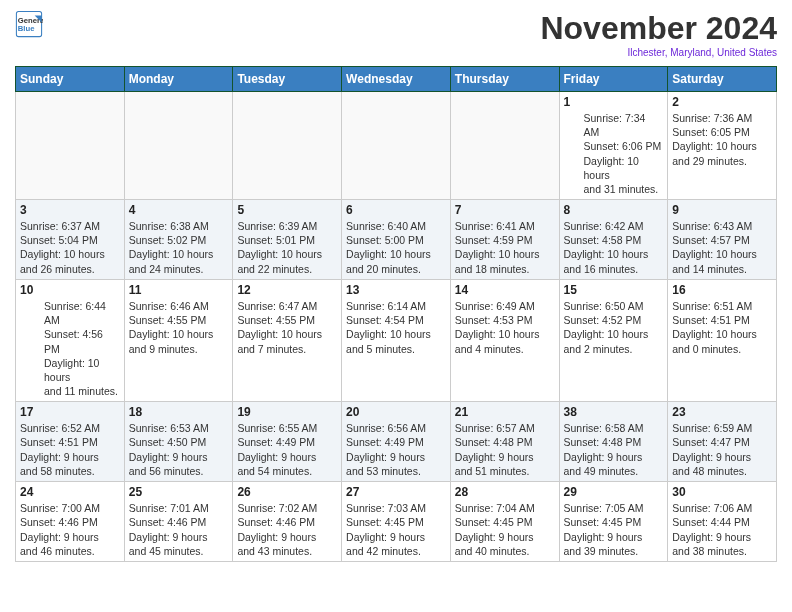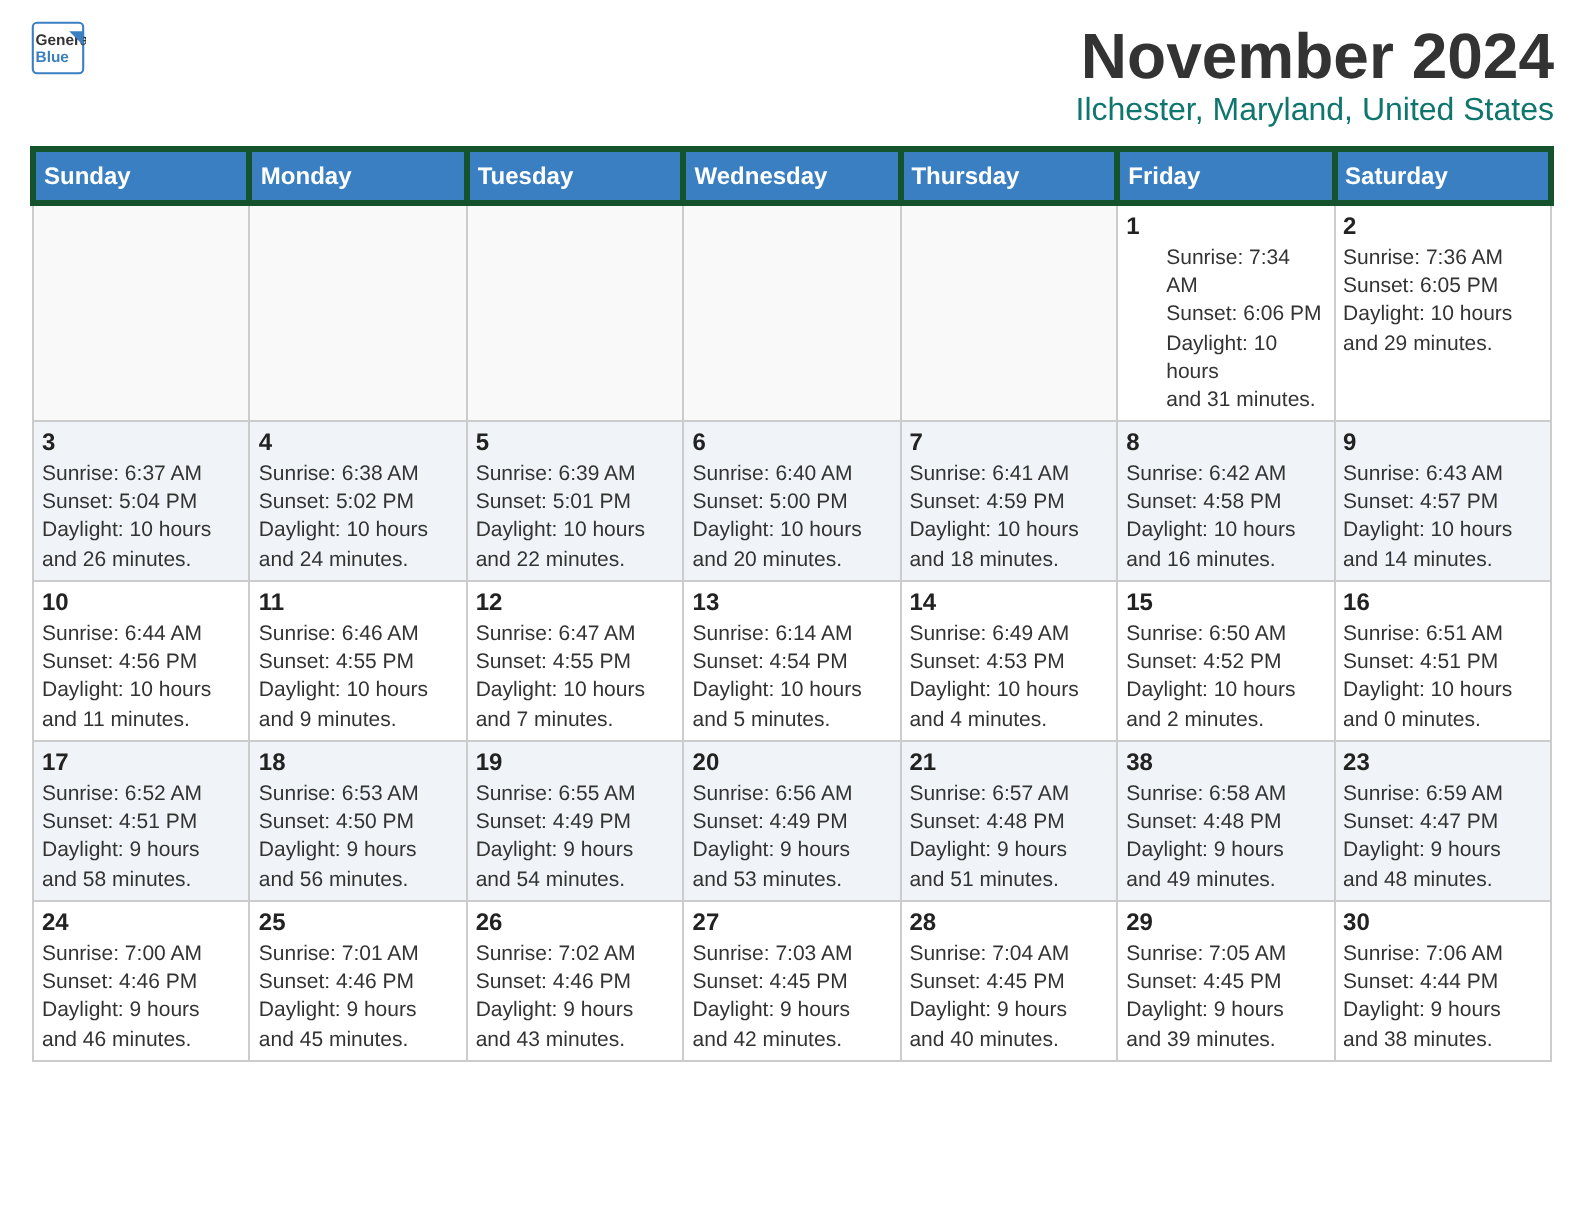--- a/index.html
+++ b/index.html
@@ -27,35 +27,35 @@
     }
     .title-block {
       text-align: right;
     }
     .month-title {
       font-size: 32px;
       font-weight: bold;
       color: #333;
     }
     .location {
-      font-size: 16px;
-      color: #0f766e;
+      font-size: 10px;
+      color: #6d28d9;
     }
     .calendar {
       width: 100%;
       border-collapse: collapse;
       font-size: 11px;
     }
     .calendar thead th {
       background: #3a7fc1;
       color: #fff;
       padding: 5px 4px;
       text-align: left;
       font-size: 12px;
-      border: 3px solid #14532d;
+      border: 1px solid #14532d;
     }
     .calendar tbody td {
       border: 1px solid #ccc;
       vertical-align: top;
       padding: 3px 4px;
       width: calc(100% / 7);
       min-height: 80px;
       height: 80px;
     }
     .calendar tbody tr:nth-child(odd) td {
@@ -179,21 +179,21 @@
           <span class="day-number">9</span>
           <div class="day-info" style="white-space: pre-line;">Sunrise: 6:43 AM
 Sunset: 4:57 PM
 Daylight: 10 hours
 and 14 minutes.</div>
         </td>
       </tr>
       <tr>
         <td>
           <span class="day-number">10</span>
-          <div class="day-info" style="white-space: pre-line;">Sunrise: 6:44 AM
+          <div class="day-info" style="white-space: pre-line; margin-left: 24px;">Sunrise: 6:44 AM
 Sunset: 4:56 PM
 Daylight: 10 hours
 and 11 minutes.</div>
         </td>
         <td>
           <span class="day-number">11</span>
           <div class="day-info" style="white-space: pre-line;">Sunrise: 6:46 AM
 Sunset: 4:55 PM
 Daylight: 10 hours
 and 9 minutes.</div>

